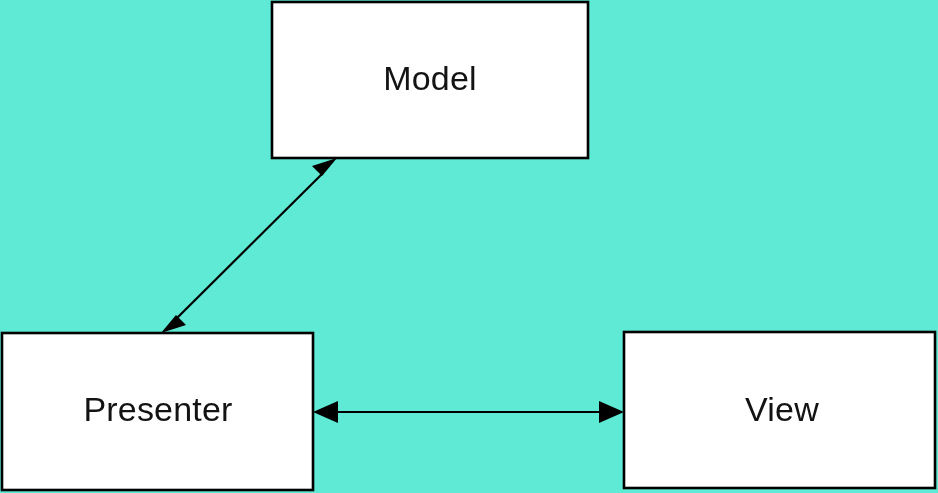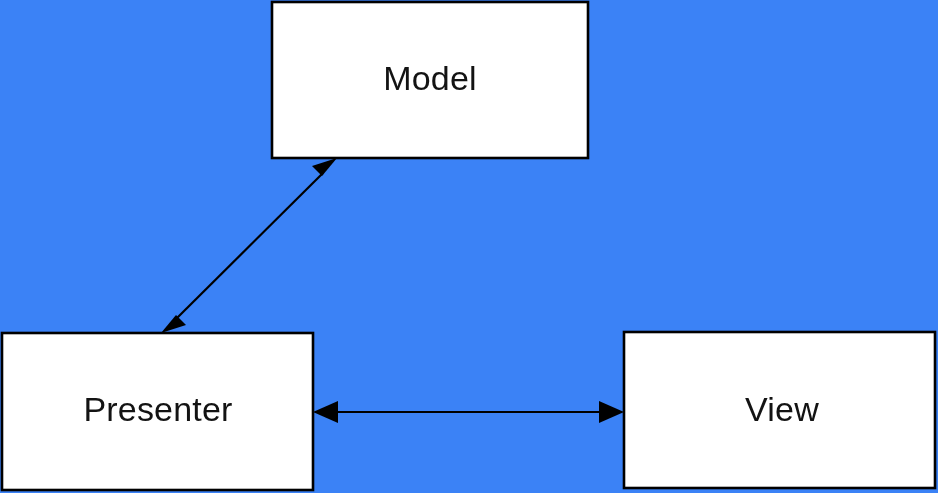--- a/index.html
+++ b/index.html
@@ -5,21 +5,21 @@
 <style>
   html, body {
     margin: 0;
     padding: 0;
     background: #ffffff;
   }
   #canvas {
     position: relative;
     width: 938px;
     height: 493px;
-    background: #3b82f6;
+    background: #5eead4;
     overflow: hidden;
     font-family: "Liberation Sans", "DejaVu Sans", sans-serif;
   }
   #diagram-svg {
     position: absolute;
     left: 0;
     top: 0;
     width: 938px;
     height: 493px;
     display: block;

